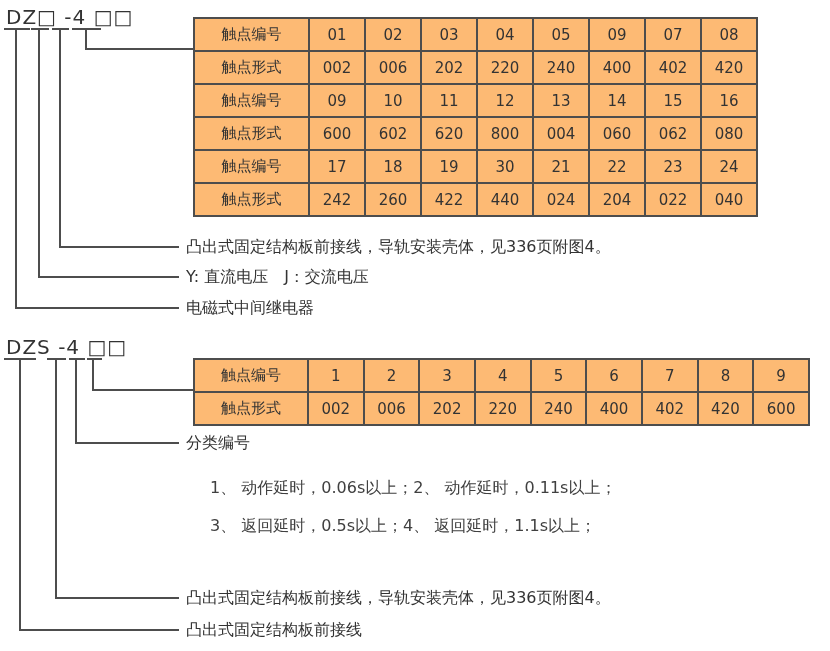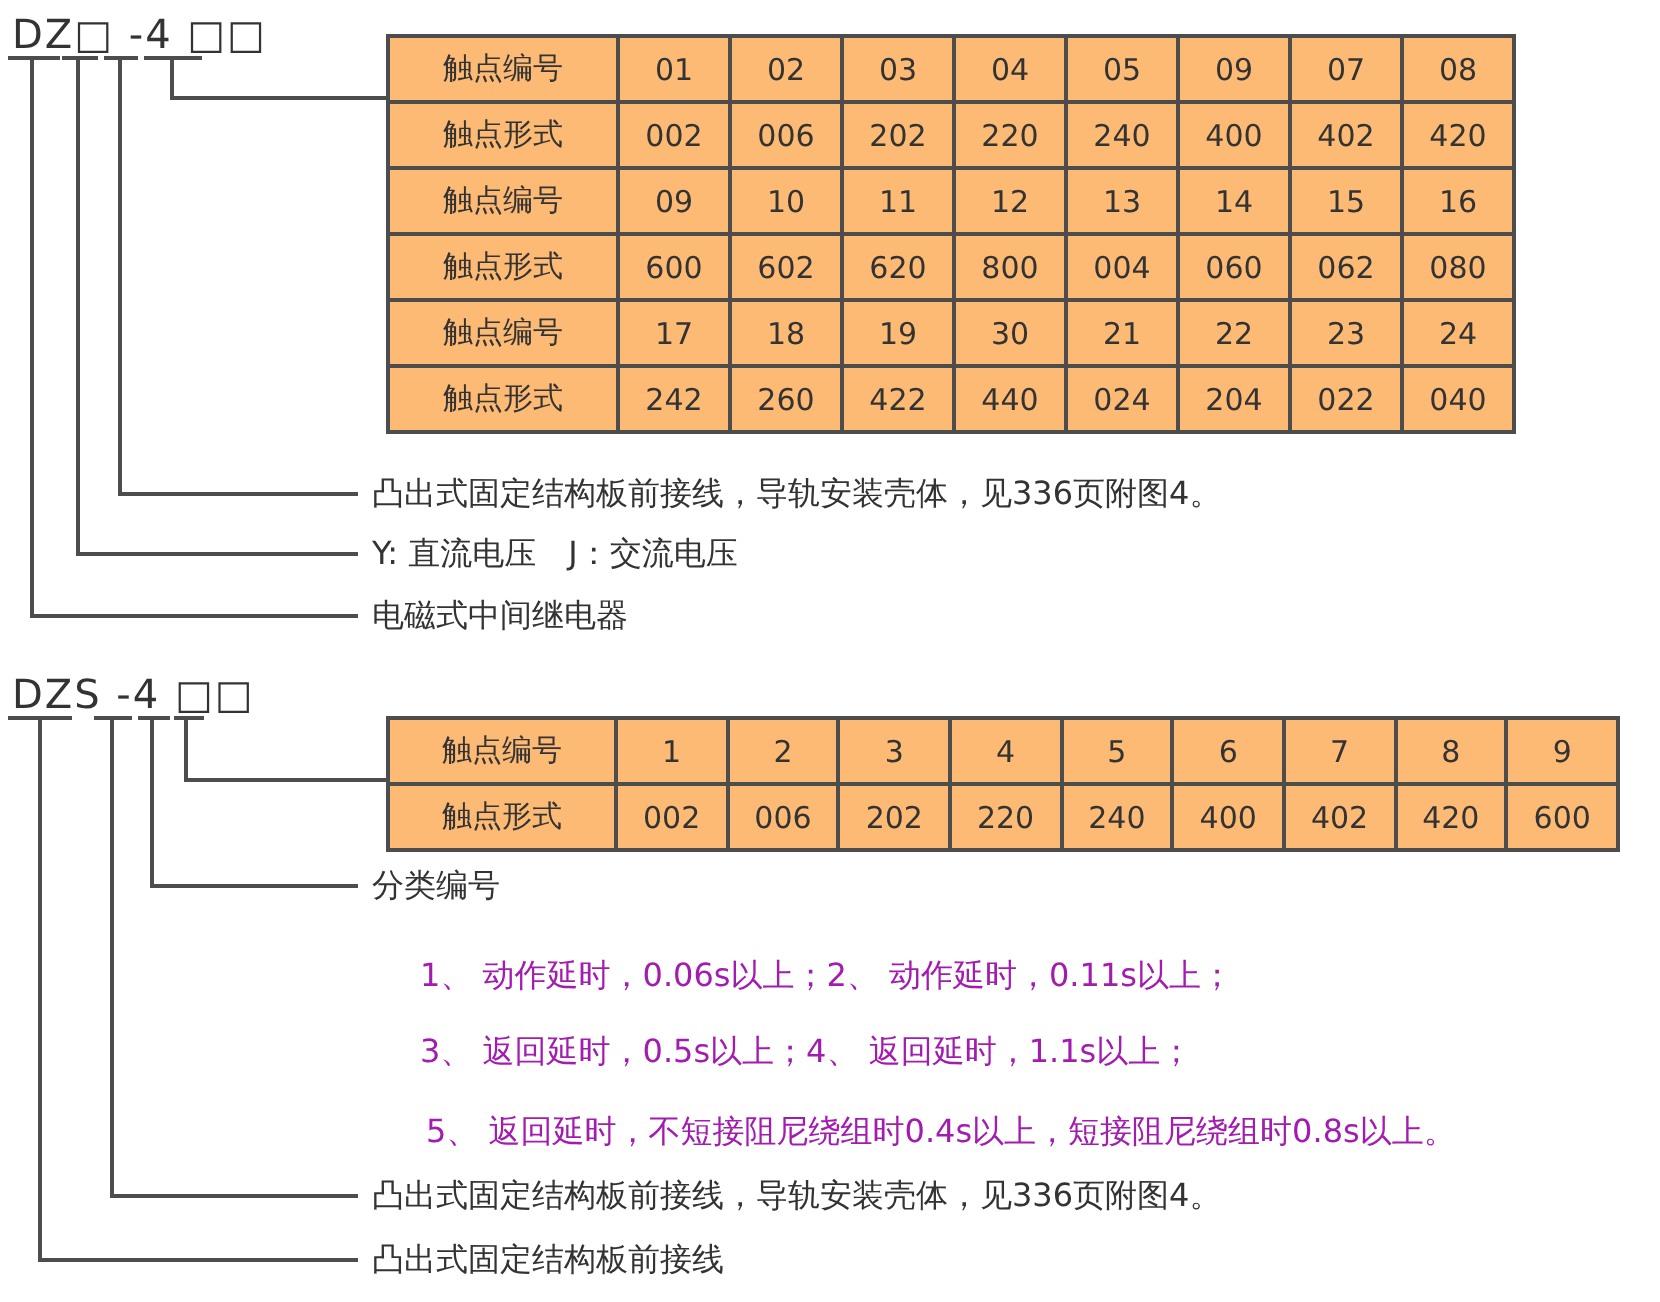--- a/index.html
+++ b/index.html
@@ -14,21 +14,21 @@
   }
   .ln { position:absolute; background:#4d4d4d; }
   .hln { height:2px; }
   .vln { width:2px; }
   .callout {
     position:absolute; font-size:16px; line-height:18px;
     color:#333333; white-space:nowrap;text-align:right;
   }
   .note {
     position:absolute; font-size:16px; line-height:18px;
-    color:#a21caf; white-space:nowrap;
+    color:#404040; white-space:nowrap;
   }
   table.tbl {
     position:absolute; border-collapse:collapse; table-layout:fixed;
     background:#fdba74;
   }
   table.tbl th, table.tbl td {
     border:2px solid #4d4d4d; text-align:center; vertical-align:middle;
     font-weight:normal; font-size:15px; color:#333333; padding:0;
   }
   .tbl-dz  { left:193px; top:17px;  width:565px; }
@@ -190,18 +190,17 @@
         <td>420</td>
         <td>600</td>
       </tr>
     </tbody>
   </table>
 
   <div class="callout" style="left:186px; top:434px;">分类编号</div>
 
   <div class="note" style="left:210px; top:479px;">1、 动作延时，0.06s以上；2、 动作延时，0.11s以上；</div>
   <div class="note" style="left:210px; top:517px;">3、 返回延时，0.5s以上；4、 返回延时，1.1s以上；</div>
-  <div class="note" style="left:213px; top:557px;">5、 返回延时，不短接阻尼绕组时0.4s以上，短接阻尼绕组时0.8s以上。</div>
 
   <div class="callout" style="left:186px; top:589px;">凸出式固定结构板前接线，导轨安装壳体，见336页附图4。</div>
   <div class="callout" style="left:186px; top:621px;">凸出式固定结构板前接线</div>
 
 </div>
 
 </body></html>

